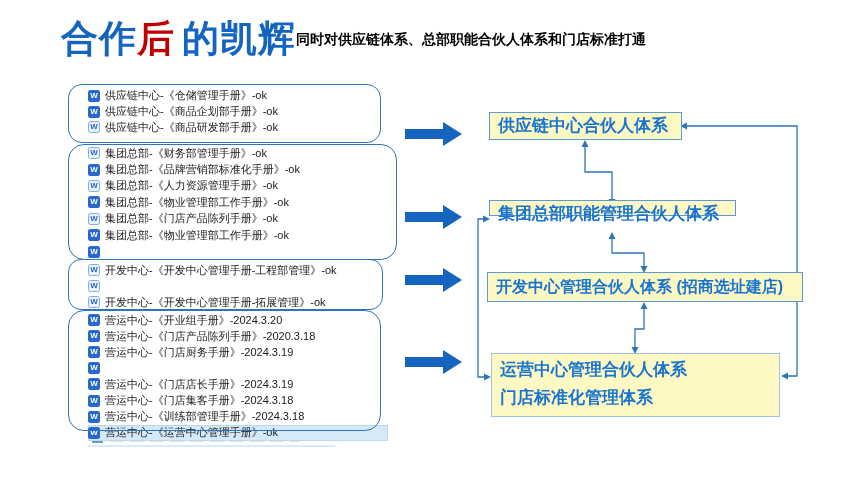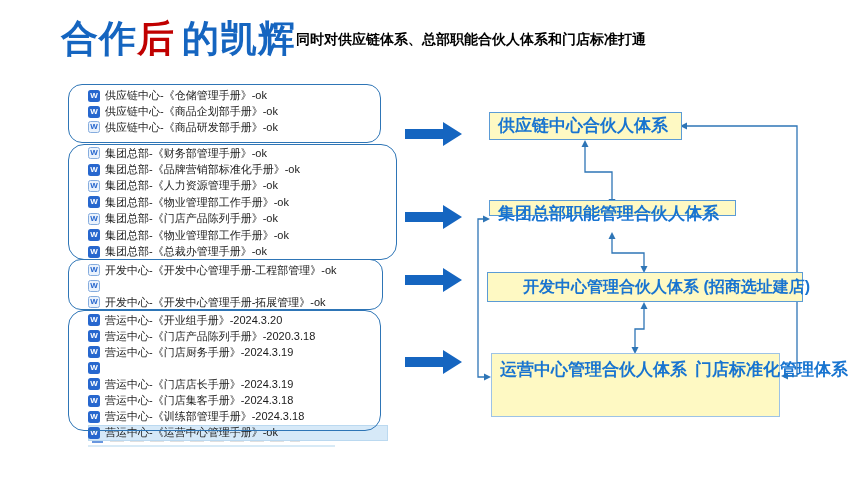--- a/index.html
+++ b/index.html
@@ -45,24 +45,24 @@
   .big-arrow svg { display:block; }
 
   
   .flow-box { position:absolute; border:1.5px solid #5B9BD5; background:#fef9c3;
               color:#1874D0; font-weight:bold; white-space:nowrap; z-index:2; }
   .flow-box .box-label { display:block; padding-left:8px; }
   .box-1 { left:489px; top:112px; width:193px; height:28px; font-size:17px; }
   .box-1 .box-label { line-height:26px; }
   .box-2 { left:489px; top:194px; width:247px; height:16px; font-size:17px;margin-top:6px; }
   .box-2 .box-label { line-height:26px; }
-  .box-3 { left:487px; top:272px; width:316px; height:30px; font-size:16px;padding-left:27px; }
+  .box-3 { left:487px; top:272px; width:316px; height:30px; font-size:16px; }
   .box-3 .box-label { line-height:28px; }
   .box-4 { left:491px; top:353px; width:289px; height:64px; font-size:17px;
-           border-color:#9DC3E6; display:flex; flex-direction:row;
+           border-color:#9DC3E6; display:flex; flex-direction:column;
            justify-content:space-between; padding:3px 0 6px 0; }
   .box-4 .box-label { line-height:25px; }
 
   
   .connectors { position:absolute; left:0; top:0; z-index:1; pointer-events:none; }
 </style>
 </head>
 <body>
 
 <div class="slide">
@@ -114,21 +114,20 @@
       <div class="row">
       <span class="doc-icon light">W</span>
       <span class="row-label">集团总部-《门店产品陈列手册》-ok</span>
     </div>
       <div class="row">
       <span class="doc-icon solid">W</span>
       <span class="row-label">集团总部-《物业管理部工作手册》-ok</span>
     </div>
       <div class="row">
       <span class="doc-icon solid">W</span>
-      <span class="row-label">集团总部-《总裁办管理手册》-ok</span>
     </div>
     </div>
 
   <div class="rows" style="left:88px; top:262px; --rh:16.2px;">
 
   <div class="row">
       <span class="doc-icon light">W</span>
       <span class="row-label">开发中心-《开发中心管理手册-工程部管理》-ok</span>
     </div>
       <div class="row">

